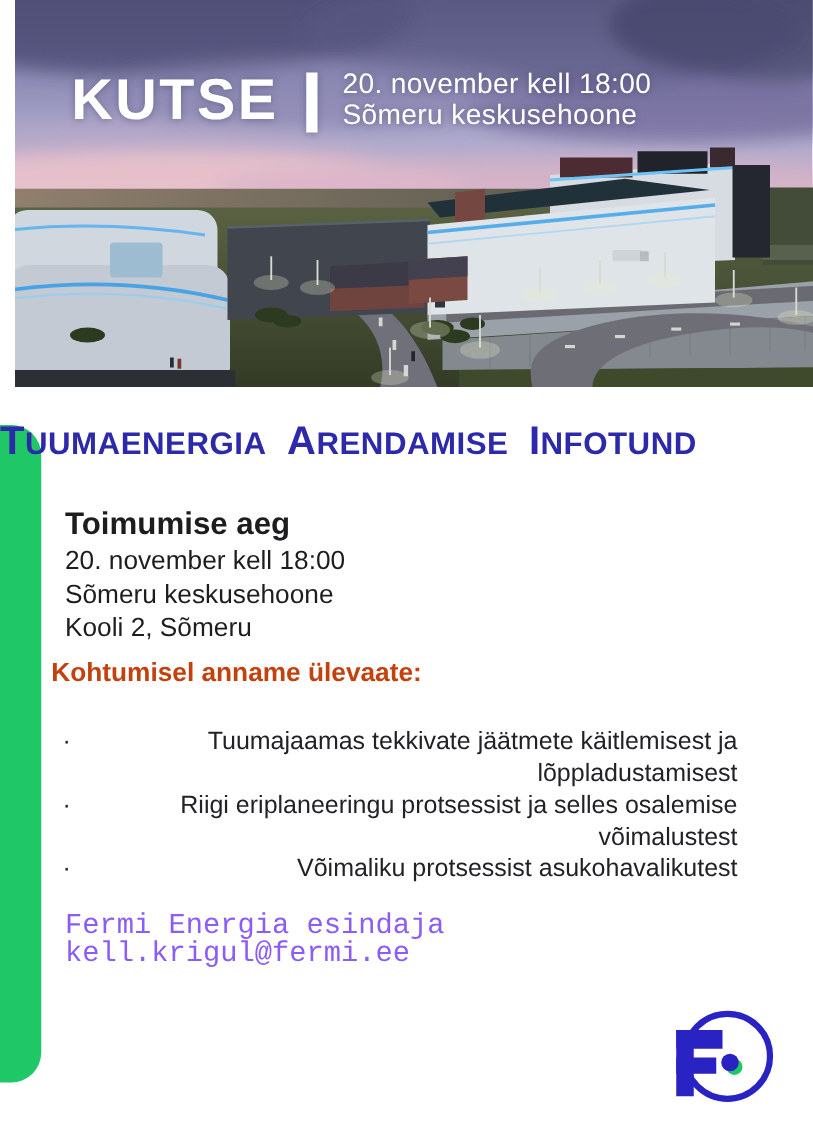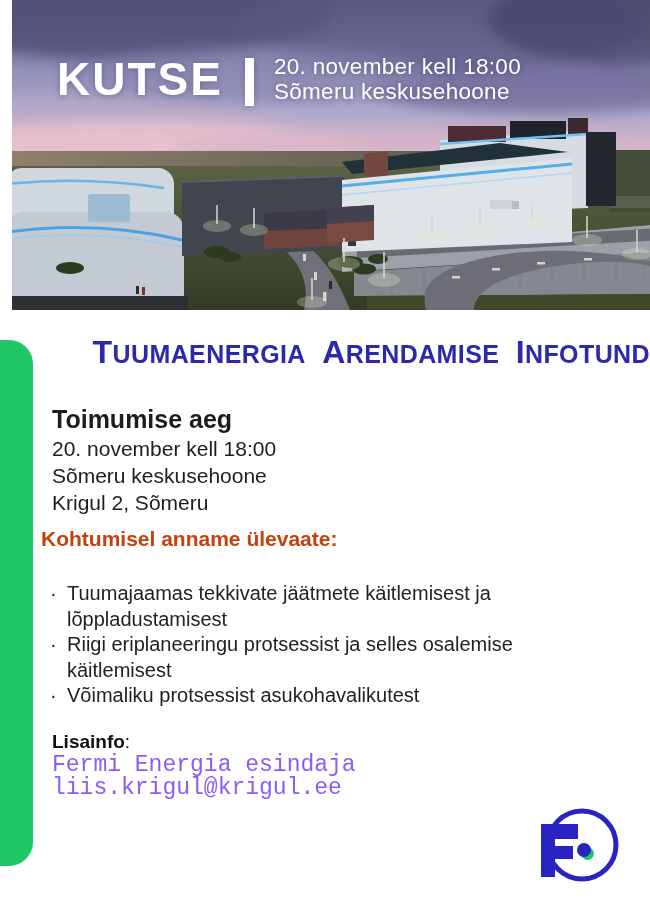--- a/index.html
+++ b/index.html
@@ -29,41 +29,41 @@
     text-shadow:0 1px 5px rgba(40,40,80,0.4); }
 
   
   .green-accent {
     position:absolute; left:0; top:340px; width:33px; height:526px;
     background:#1fc766; border-radius:0 24px 24px 0;
   }
 
   
   .main-title {
-    position:absolute; left:0; top:336px; width:650px; text-align:right;
+    position:absolute; left:0; top:336px; width:650px; text-align:left;
     color:#2d2aa9; font-weight:800; font-size:25px; letter-spacing:0.4px;
     text-transform:uppercase; line-height:32px;
   }
   .title-word { display:inline-block; }
   .title-word::first-letter { font-size:1.28em; }
   .title-word + .title-word { margin-left:9px; }
 
   
   .event-block { position:absolute; left:52px; top:406px; color:#1d1d1f; }
   .event-heading { font-size:25px; font-weight:700; line-height:26px; margin-bottom:3px; }
   .event-line { font-size:21px; font-weight:400; line-height:27px; }
 
   
   .overview-heading {
     position:absolute; left:41px; top:527px; font-size:21px; font-weight:700; color:#c2410c;
   }
   .bullet-list { position:absolute; left:50px; top:581px; width:540px; }
   .bullet-item { display:flex; font-size:20px; line-height:25.5px; color:#222226; }
   .bullet-marker { width:17px; flex:0 0 17px; text-align:left; font-size:20px; color:#222226; }
-  .bullet-text { flex:1; }
+  .bullet-text { flex:1;text-align:right; }
 
   
   .contact-block { position:absolute; left:52px; top:729px; }
   .contact-heading { font-size:19px; color:#111114; line-height:25px; }
   .contact-heading .bold { font-weight:700; }
   .contact-heading .colon { font-weight:400; }
   .contact-line { font-size:23px; font-weight:300; color:#8b5cf6; line-height:23px;font-family:Liberation Mono, monospace; }
 
   
   .fermi-logo { position:absolute; left:540px; top:806px; width:82px; height:82px; }
@@ -255,45 +255,42 @@
   <div class="main-title">
     <span class="title-word">Tuumaenergia</span>
     <span class="title-word">Arendamise</span>
     <span class="title-word">Infotund</span>
   </div>
 
   <div class="event-block">
     <div class="event-heading">Toimumise aeg</div>
     <div class="event-line">20. november kell 18:00</div>
     <div class="event-line">Sõmeru keskusehoone</div>
-    <div class="event-line">Krigul 2, Sõmeru</div>
+    <div class="event-line">Kooli 2, Sõmeru</div>
   </div>
 
   <div class="overview-heading">Kohtumisel anname ülevaate:</div>
   <div class="bullet-list">
     <div class="bullet-item">
       <span class="bullet-marker">·</span>
       <span class="bullet-text">Tuumajaamas tekkivate jäätmete käitlemisest ja lõppladustamisest</span>
     </div>
     <div class="bullet-item">
       <span class="bullet-marker">·</span>
-      <span class="bullet-text">Riigi eriplaneeringu protsessist ja selles osalemise käitlemisest</span>
+      <span class="bullet-text">Riigi eriplaneeringu protsessist ja selles osalemise võimalustest</span>
     </div>
     <div class="bullet-item">
       <span class="bullet-marker">·</span>
       <span class="bullet-text">Võimaliku protsessist asukohavalikutest</span>
     </div>
   </div>
 
   <div class="contact-block">
-    <div class="contact-heading">
-      <span class="bold">Lisainfo</span><span class="colon">:</span>
-    </div>
     <div class="contact-line">Fermi Energia esindaja</div>
-    <div class="contact-line">liis.krigul@krigul.ee</div>
+    <div class="contact-line">kell.krigul@fermi.ee</div>
   </div>
 
   <div class="fermi-logo">
     <svg viewBox="0 0 82 82" width="82" height="82">
       <circle cx="42" cy="39" r="34" fill="none" stroke="#2a23c4" stroke-width="5"></circle>
       <g fill="#2a23c4">
         <rect x="1" y="18" width="14" height="53"></rect>
         <rect x="1" y="18" width="37" height="15"></rect>
         <rect x="1" y="40" width="32" height="13"></rect>
       </g>

